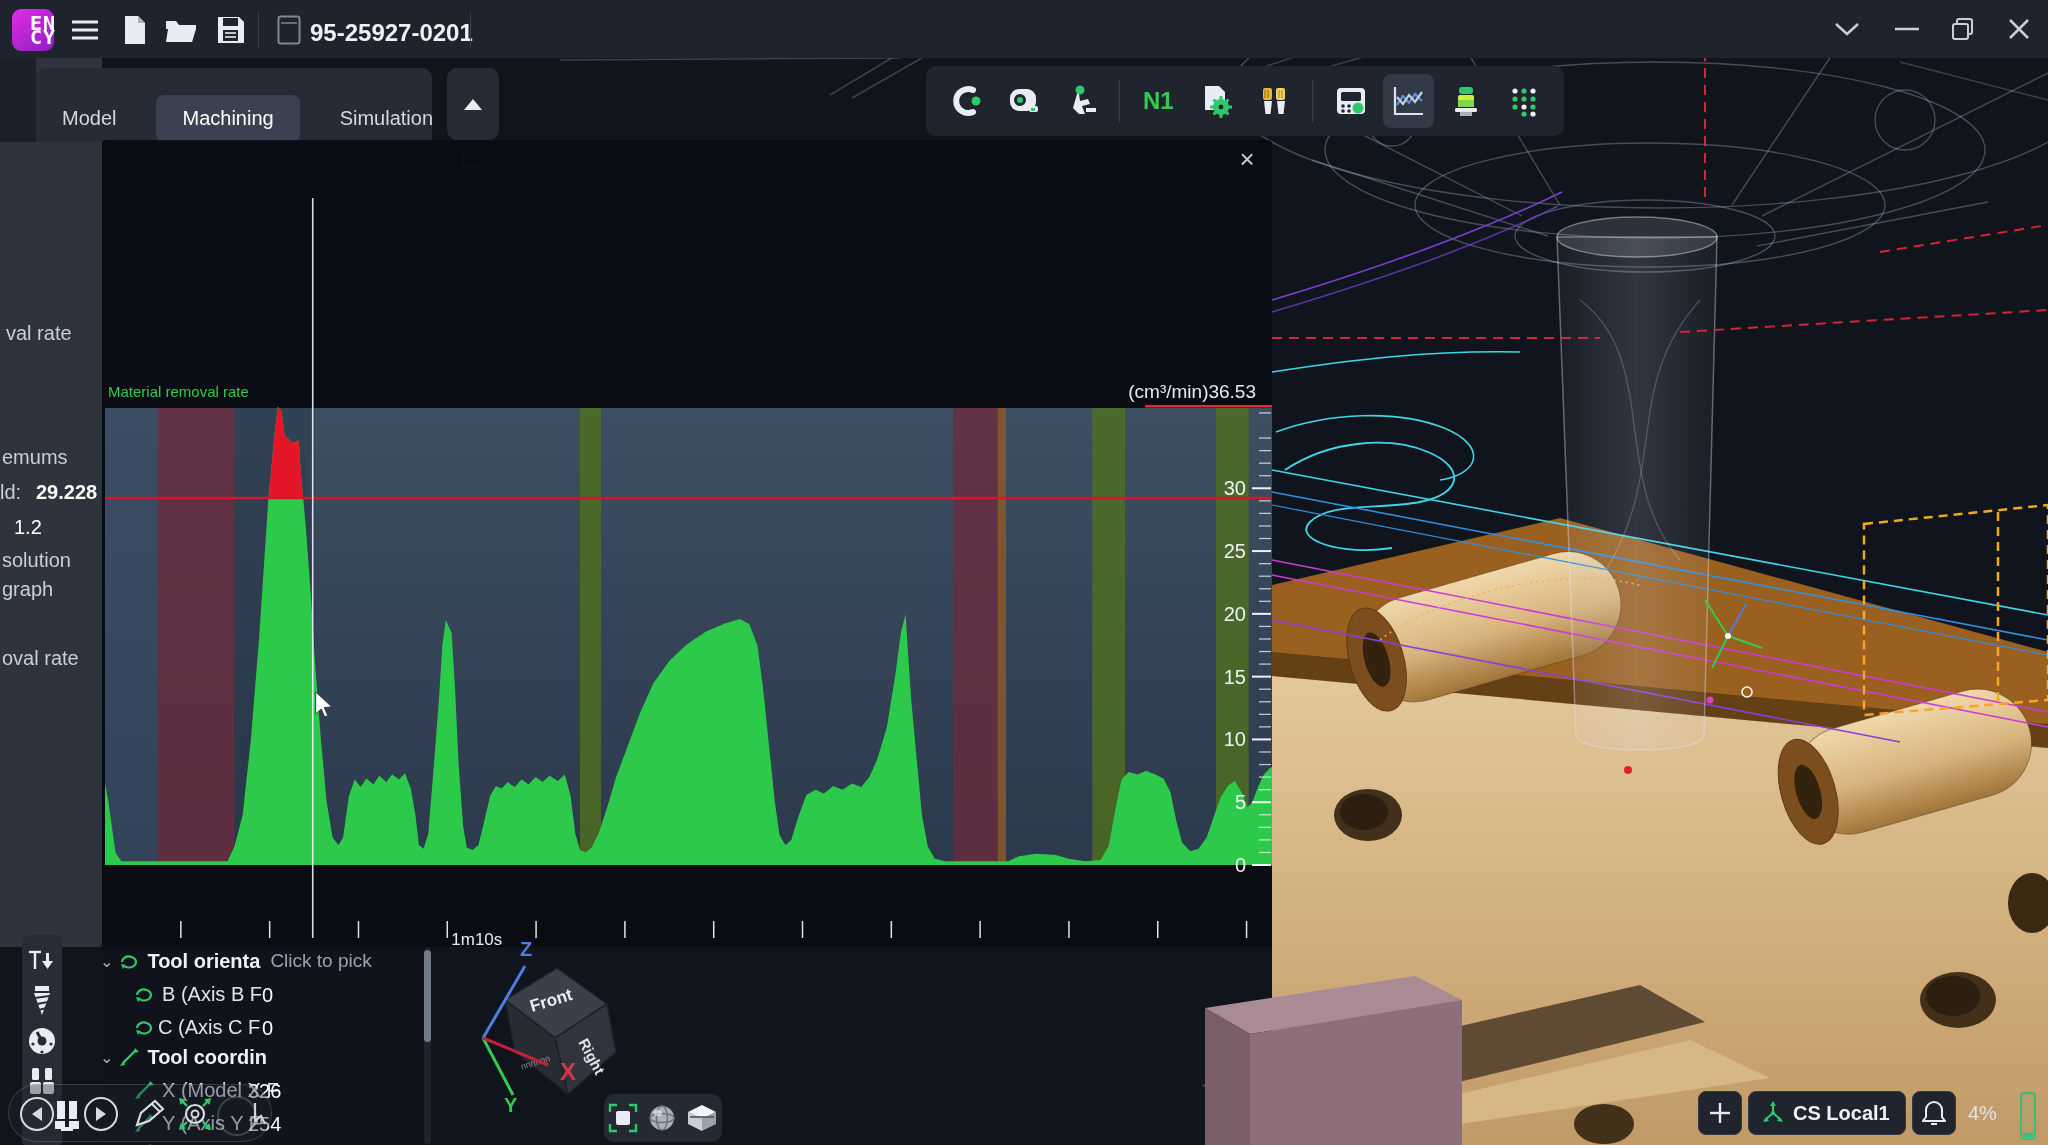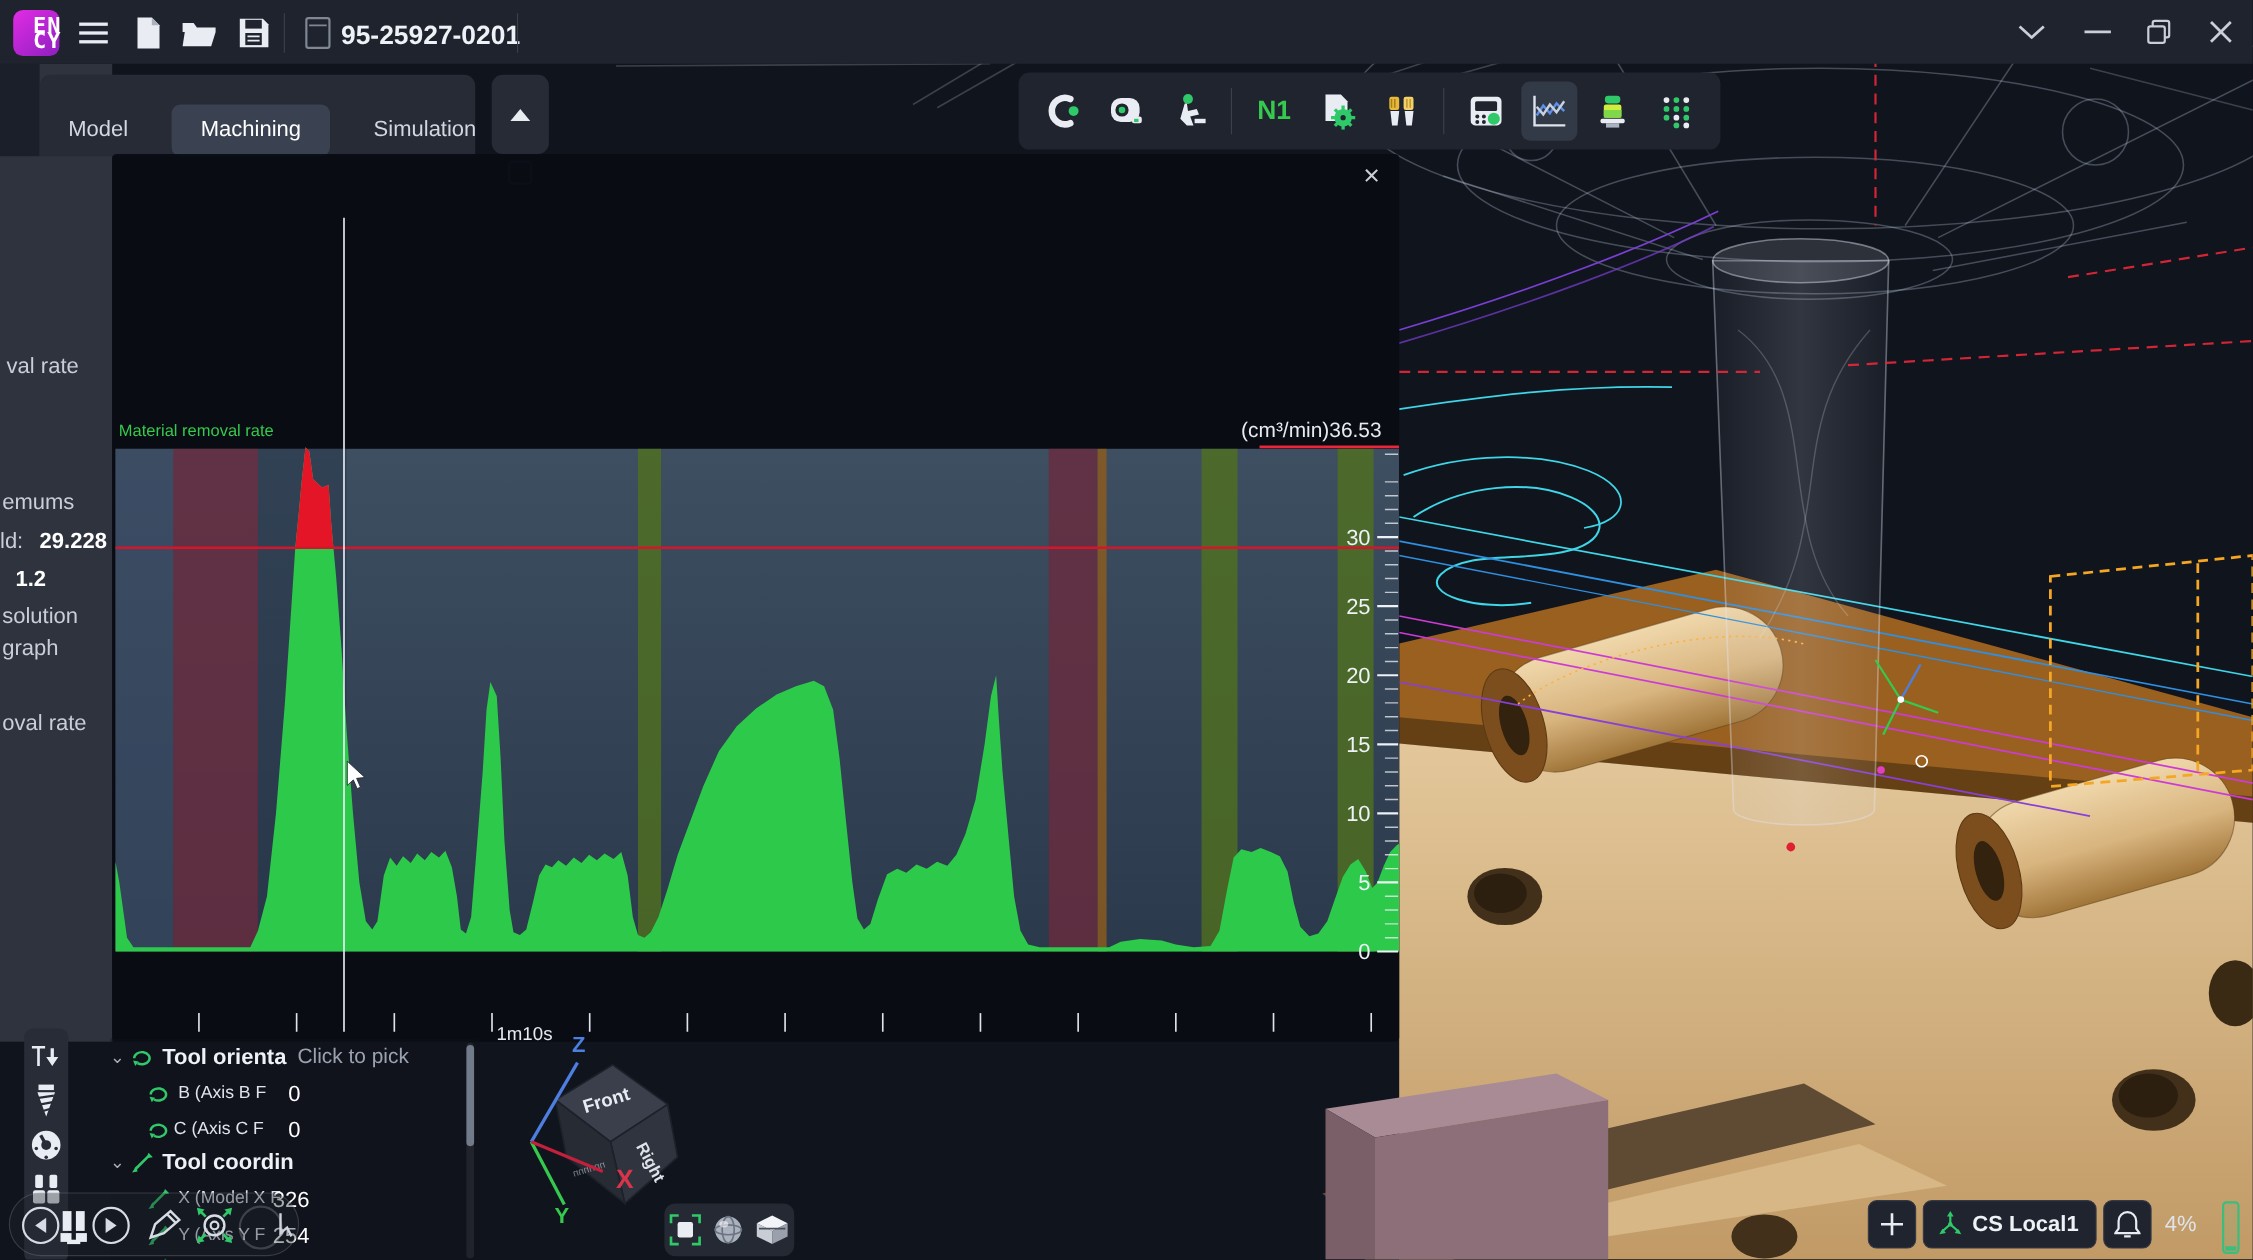--- a/index.html
+++ b/index.html
@@ -58,21 +58,21 @@
                 border-radius:8px; z-index:25; }
   .strip-ic { position:absolute; left:0; width:40px; height:36px; display:flex; align-items:center;
               justify-content:center; cursor:pointer; }
   .playpill { position:absolute; left:8px; top:1084px; width:264px; height:58px; border-radius:29px;
               background:rgba(32,36,46,0.38); border:1.5px solid rgba(255,255,255,0.15); z-index:26; }
   .tool-panel { position:absolute; left:100px; top:944px; width:336px; height:201px; z-index:24;
                 background:rgba(18,21,28,0.30); }
   .tp-row { position:absolute; left:0; height:26px; display:flex; align-items:center; }
   .tp-title { font-size:20px; font-weight:bold; color:#eef1f5; white-space:nowrap; }
   .tp-hint { font-size:19px; color:#9aa2af; margin-left:10px; white-space:nowrap; }
-  .tp-label { font-size:16px; color:#dfe4ec; white-space:nowrap; }
+  .tp-label { font-size:20px; color:#dfe4ec; white-space:nowrap; }
   .tp-val { position:absolute; font-size:20px; color:#ffffff; }
   .chev { color:#aab1bd; font-size:16px; margin-right:6px; cursor:pointer; }
   .tp-scroll { position:absolute; left:324px; top:4px; width:7px; height:196px; background:rgba(255,255,255,0.07); border-radius:4px; }
   .tp-thumb { position:absolute; left:0; top:2px; width:7px; height:92px; background:#707a89; border-radius:4px; cursor:pointer; }
 
   .view-toolbar { position:absolute; left:604px; top:1094px; width:118px; height:48px; background:rgba(38,43,53,0.92);
                   border-radius:10px; z-index:25; display:flex; align-items:center; justify-content:space-around; }
 
   
   .br-btn { position:absolute; height:44px; background:#20242e; border:1px solid #333946; border-radius:8px;
@@ -287,21 +287,21 @@
   </div>
   <div class="collapse-btn">
       <div class="tri-up"></div>
     </div>
   <div class="pin-under"></div>
 
   <div class="frag" style="left:6px;  top:322px">val rate</div>
   <div class="frag" style="left:2px;  top:446px">emums</div>
   <div class="frag" style="left:0px;  top:481px">ld:</div>
   <div class="frag" style="left:36px; top:481px; font-weight:bold; color:#ffffff">29.228</div>
-  <div class="frag" style="left:14px; top:516px; font-weight:bold; color:#ffffff">1.2</div>
+  <div class="frag" style="left:14px; top:516px; font-weight:normal; color:#ffffff">1.2</div>
   <div class="frag" style="left:2px;  top:549px">solution</div>
   <div class="frag" style="left:2px;  top:578px">graph</div>
   <div class="frag" style="left:2px;  top:647px">oval rate</div>
 
   <div class="main-toolbar">
     <div class="mt-btn">
       <svg width="34" height="34">
           <path d="M24,6 A12,12 0 1 0 24,28" fill="none" stroke="#e9edf3" stroke-width="6" stroke-linecap="round"></path>
           <circle cx="27" cy="17" r="4.5" fill="#2fc96a"></circle>
         </svg>

